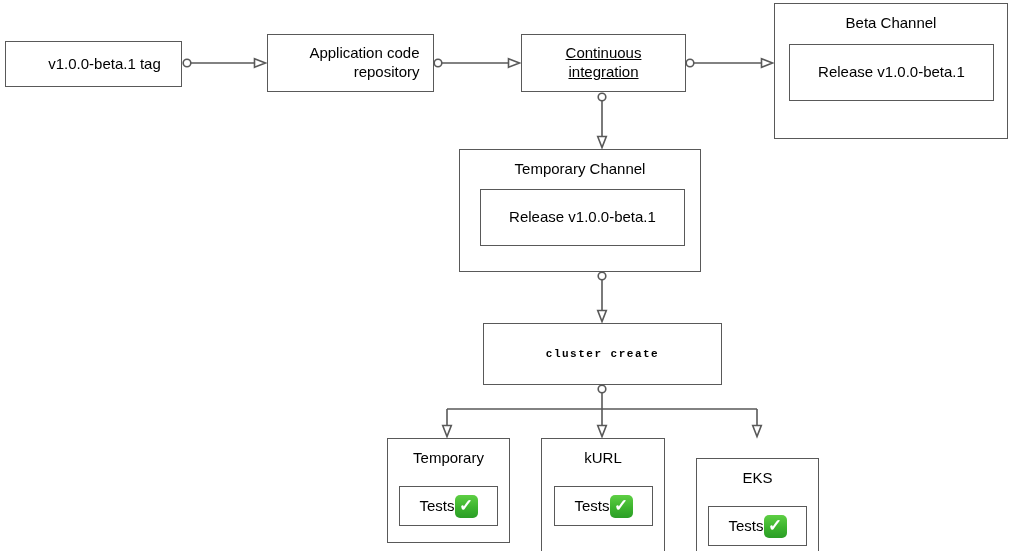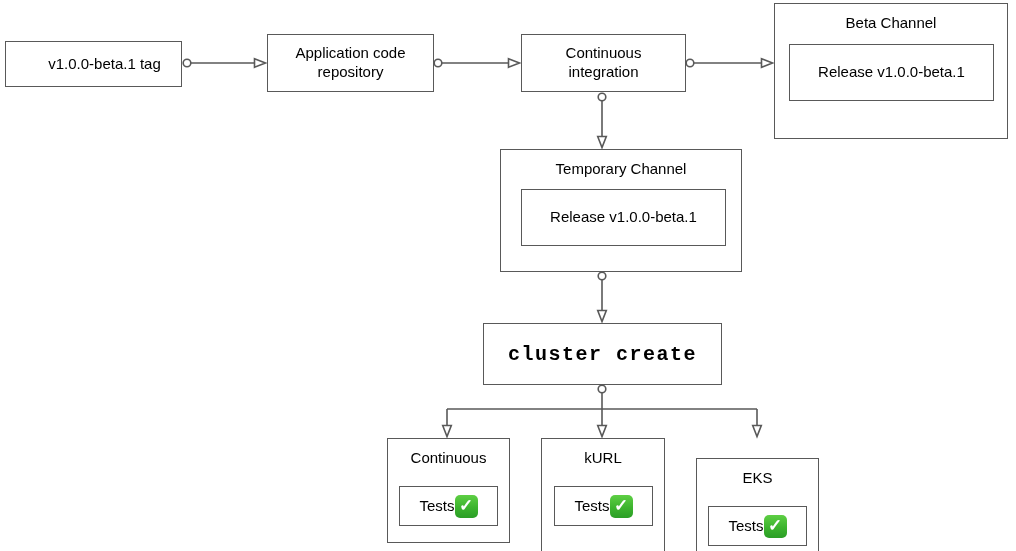--- a/index.html
+++ b/index.html
@@ -50,40 +50,40 @@
     display: flex;
     align-items: center;
     justify-content: center;
     text-align: center;
   }
   .lbl {
     font-size: 15px;
     line-height: 1.25;
     color: #000000;
   }
-  .lbl.narrow-110 { max-width: 112px; display: inline-block; }
-  .lbl.narrow-135 { max-width: 138px; display: inline-block; }
+  .lbl.narrow-110 { max-width: 112px; display: inline-block; text-decoration: underline; }
+  .lbl.narrow-135 { max-width: 138px; display: inline-block; text-align: right; }
   .box-title {
     position: absolute;
     left: 0;
     right: 0;
     top: 10px;
     text-align: center;
     font-size: 15px;
     color: #000000;
   }
   .inner {
     display: flex;
     align-items: center;
     justify-content: center;
   }
   .mono-lbl {
     font-family: "Liberation Mono", "DejaVu Sans Mono", monospace;
     font-weight: bold;
-    font-size: 20px;
+    font-size: 11px;
     letter-spacing: 1.5px;
     color: #000000;
   }
   .tests-row {
     display: flex;
     align-items: center;
   }
   .check {
     display: inline-flex;
     align-items: center;
@@ -163,33 +163,33 @@
     <span class="lbl narrow-110">Continuous integration</span>
   </div>
 
   <div class="box" style="left:774px; top:3px; width:234px; height:136px;">
     <div class="box-title">Beta Channel</div>
     <div class="box inner" style="left:14px; top:40px; width:205px; height:57px;">
       <span class="lbl">Release v1.0.0-beta.1</span>
     </div>
   </div>
 
-  <div class="box" style="left:500px; top:149px; width:242px; height:123px;">
+  <div class="box" style="left:459px; top:149px; width:242px; height:123px;">
     <div class="box-title">Temporary Channel</div>
     <div class="box inner" style="left:20px; top:39px; width:205px; height:57px;">
       <span class="lbl">Release v1.0.0-beta.1</span>
     </div>
   </div>
 
   <div class="box simple" style="left:483px; top:323px; width:239px; height:62px;">
     <span class="mono-lbl">cluster create</span>
   </div>
 
   <div class="box" style="left:387px; top:438px; width:123px; height:105px;">
-    <div class="box-title">Continuous</div>
+    <div class="box-title">Temporary</div>
     <div class="box inner" style="left:11px; top:47px; width:99px; height:40px;">
       <span class="tests-row">
         <span class="lbl">Tests</span>
         <span class="check">
           <span class="check-glyph">✓</span>
         </span>
       </span>
     </div>
   </div>
 

